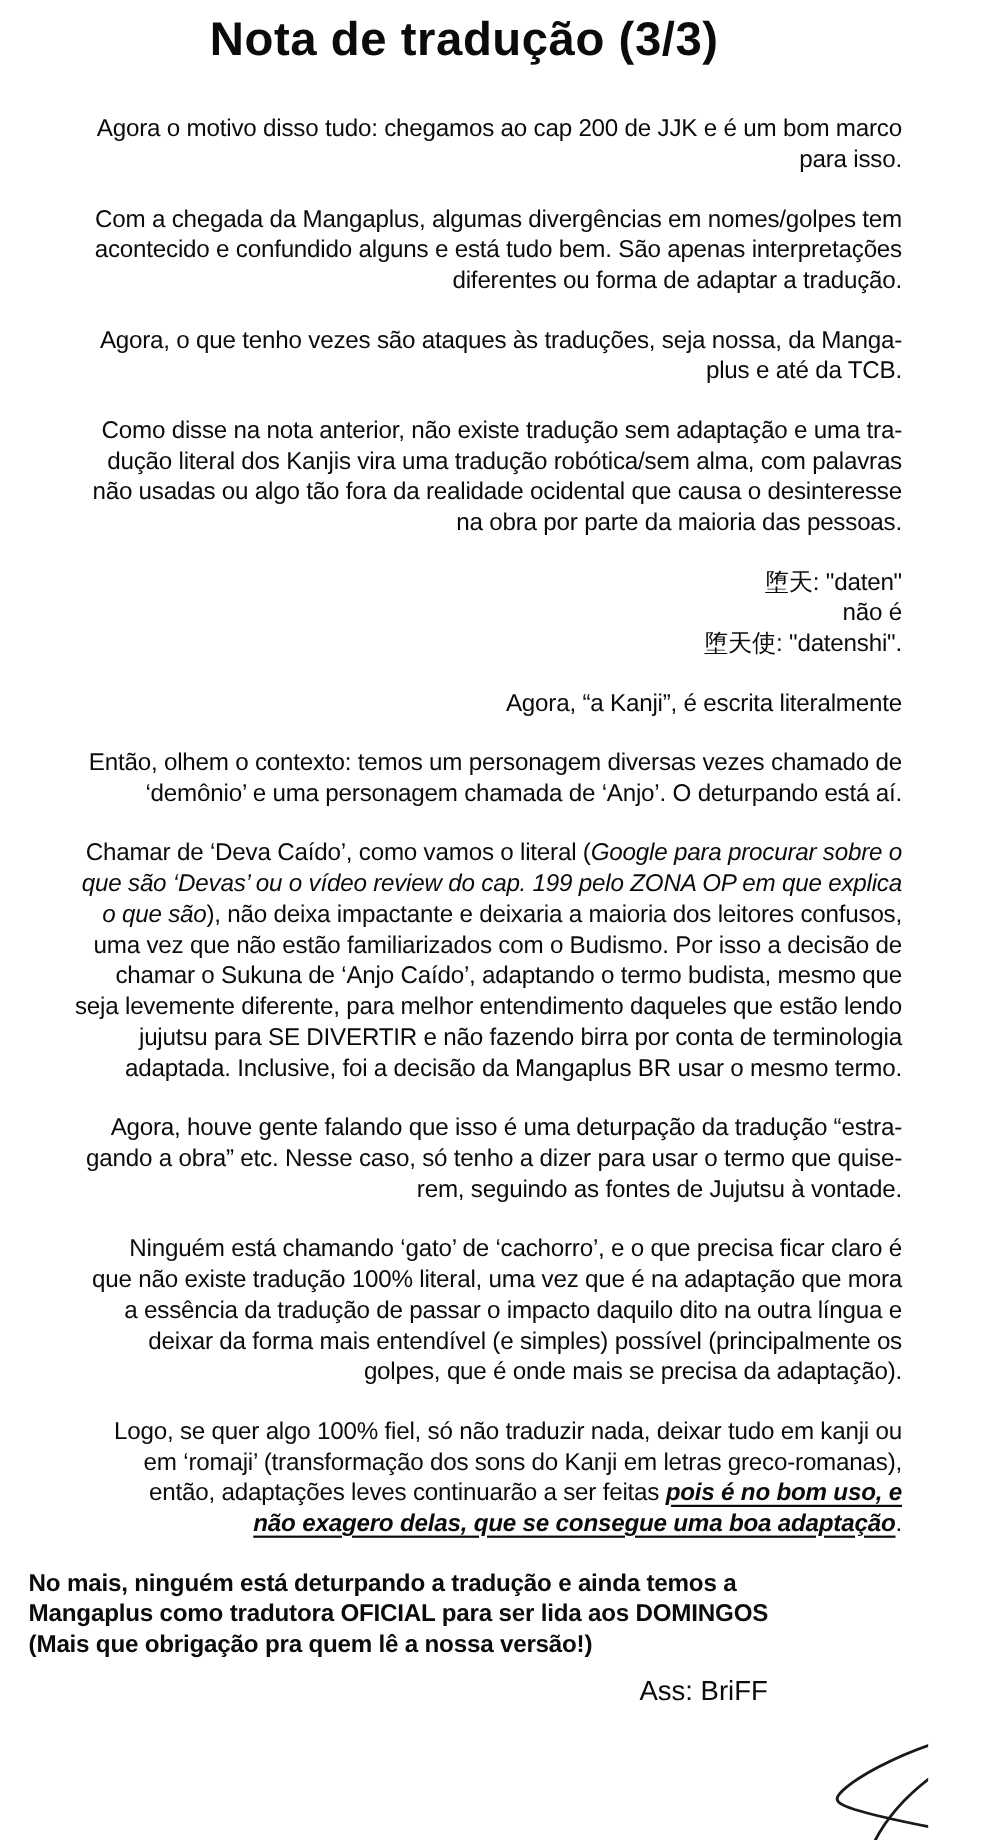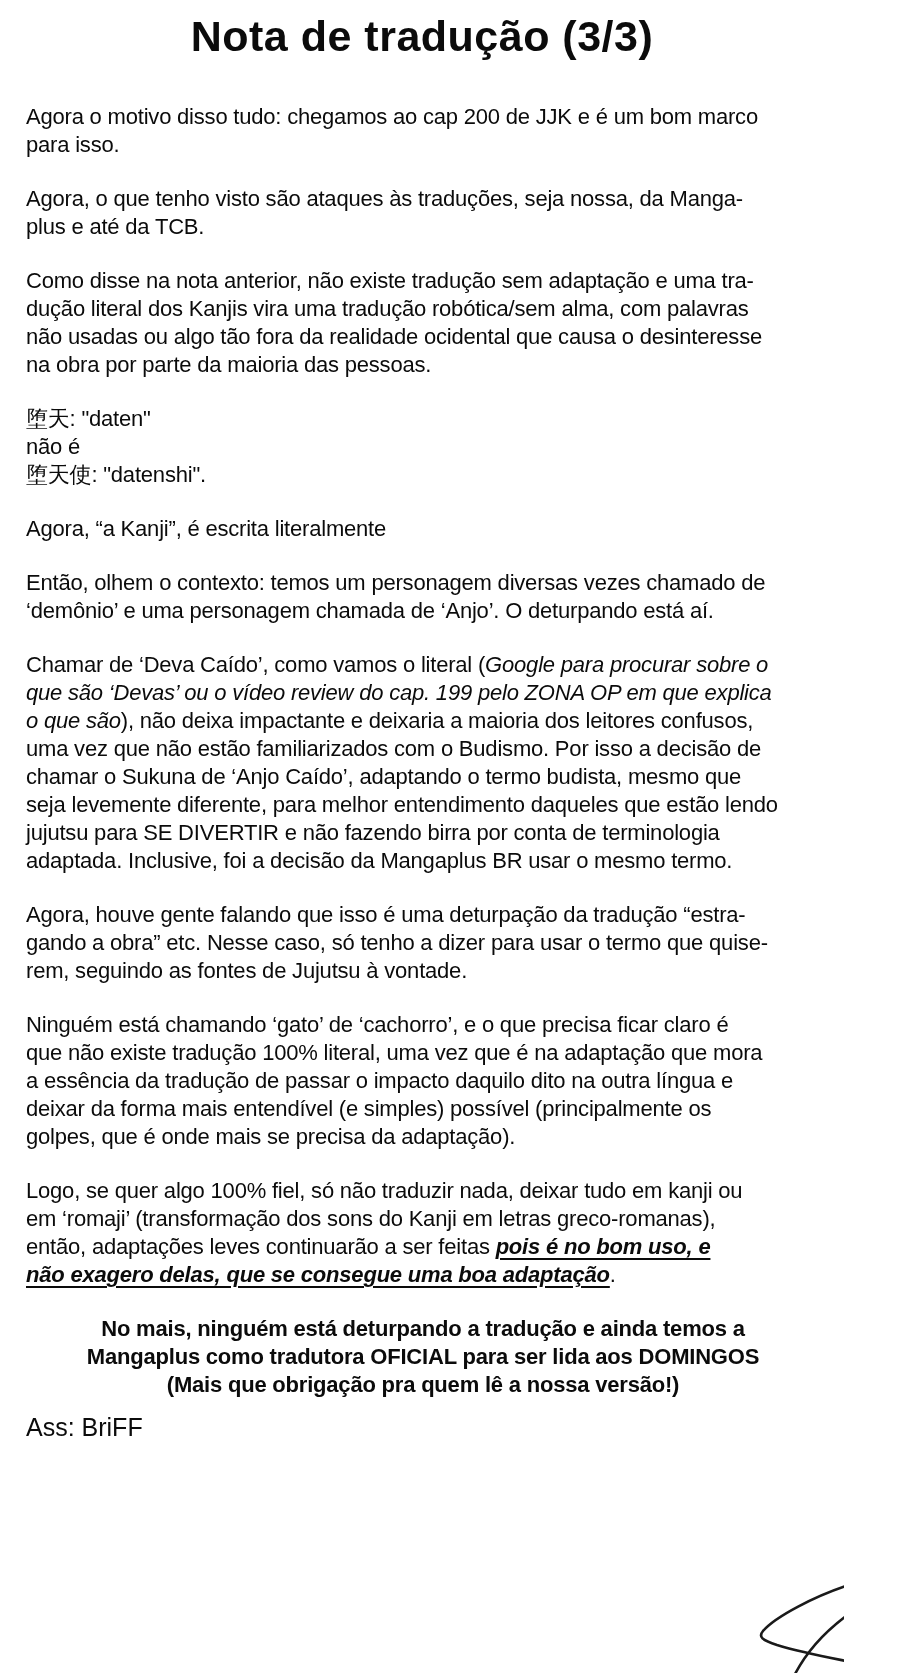--- a/index.html
+++ b/index.html
@@ -23,39 +23,39 @@
   }
   .content {
     padding: 0 24px 0 26px;
   }
   .block {
     margin: 0 0 26px 0;
     font-size: 22px;
     line-height: 28px;
     letter-spacing: -0.2px;
     white-space: pre-line;
-    text-align: left;
+    text-align: right;
   }
   .first-block { margin-top: 42px; }
   .seg-italic { font-style: italic; }
   .seg-emph {
     font-weight: 700;
     font-style: italic;
     text-decoration: underline;
     text-underline-offset: 4px;
   }
   .closing-block {
-    text-align: center;
+    text-align: left;
     font-weight: 700;
     margin-bottom: 14px;
   }
   .signature-line {
     margin: 14px 0 0 0;
     padding-right: 122px;
-    text-align: left;
+    text-align: right;
     font-size: 25px;
     line-height: 28px;
     white-space: pre-line;
   }
   .scribble {
     position: absolute;
     right: 0;
     bottom: 0;
     width: 160px;
     height: 150px;
@@ -72,22 +72,25 @@
 
 <div class="page">
 
   <h1 class="title">Nota de tradução (3/3)</h1>
 
   <div class="content">
 
     <p class="block first-block">Agora o motivo disso tudo: chegamos ao cap 200 de JJK e é um bom marco
 para isso.</p>
 
+    <p class="block">Com a chegada da Mangaplus, algumas divergências em nomes/golpes tem
+acontecido e confundido alguns e está tudo bem. São apenas interpretações
+diferentes ou forma de adaptar a tradução.</p>
 
-    <p class="block">Agora, o que tenho visto são ataques às traduções, seja nossa, da Manga-
+    <p class="block">Agora, o que tenho vezes são ataques às traduções, seja nossa, da Manga-
 plus e até da TCB.</p>
 
     <p class="block">Como disse na nota anterior, não existe tradução sem adaptação e uma tra-
 dução literal dos Kanjis vira uma tradução robótica/sem alma, com palavras
 não usadas ou algo tão fora da realidade ocidental que causa o desinteresse
 na obra por parte da maioria das pessoas.</p>
 
 
     <p class="block">堕天: "daten"
 não é

